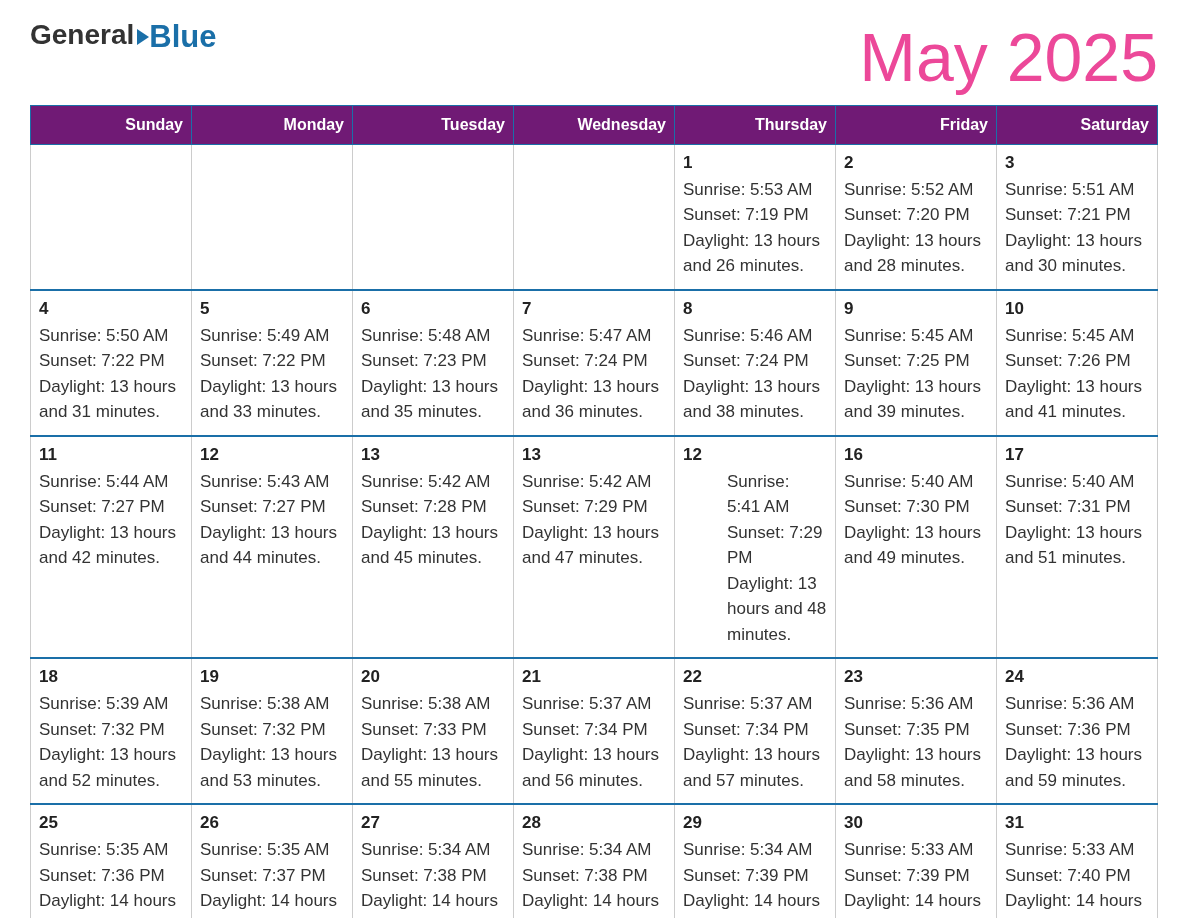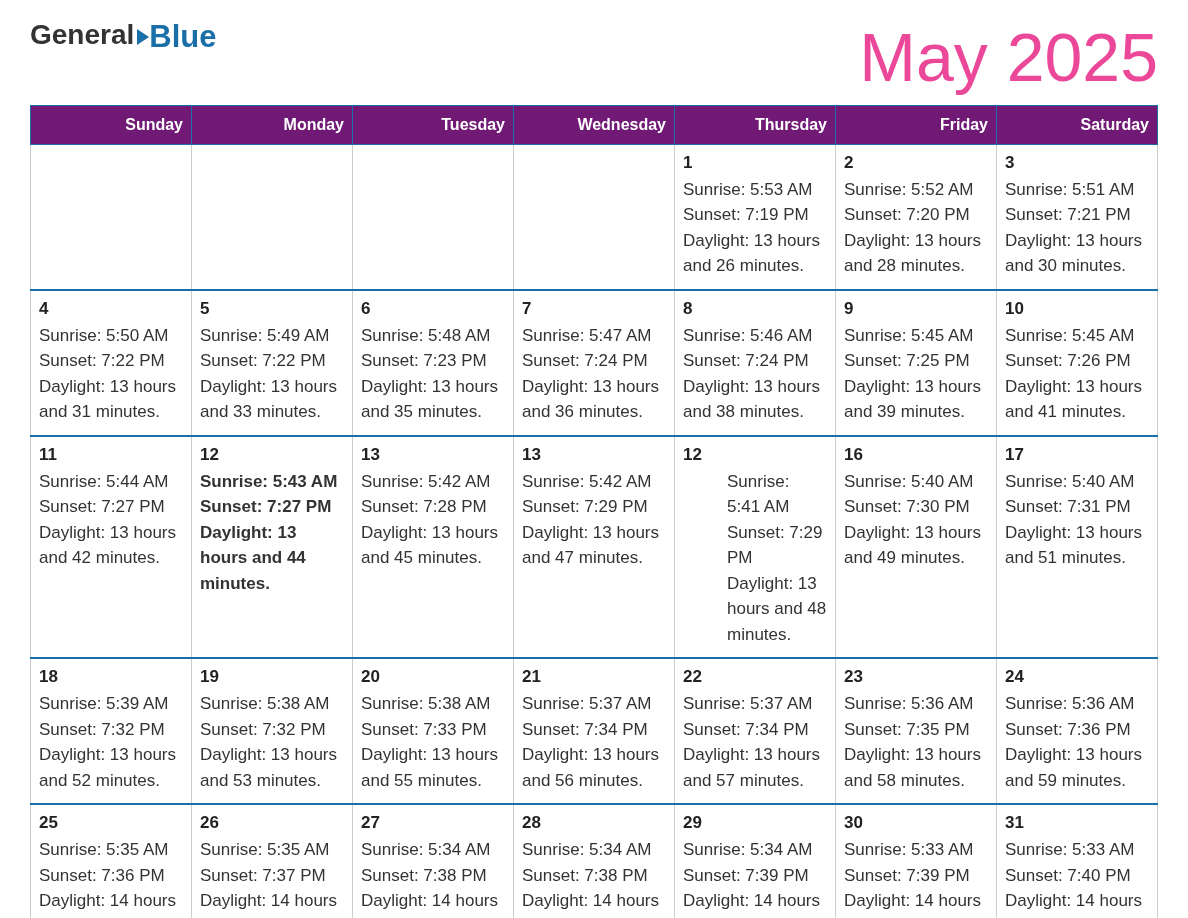--- a/index.html
+++ b/index.html
@@ -195,21 +195,21 @@
       </tr>
       <tr>
         <td>
           <div class="day-number">11</div>
           <div class="day-info" style="white-space: pre-line;">Sunrise: 5:44 AM
 Sunset: 7:27 PM
 Daylight: 13 hours and 42 minutes.</div>
         </td>
         <td>
           <div class="day-number">12</div>
-          <div class="day-info" style="white-space: pre-line; font-weight: bold;">Sunrise: 5:43 AM
+          <div class="day-info" style="white-space: pre-line;">Sunrise: 5:43 AM
 Sunset: 7:27 PM
 Daylight: 13 hours and 44 minutes.</div>
         </td>
         <td>
           <div class="day-number">13</div>
           <div class="day-info" style="white-space: pre-line;">Sunrise: 5:42 AM
 Sunset: 7:28 PM
 Daylight: 13 hours and 45 minutes.</div>
         </td>
         <td>

